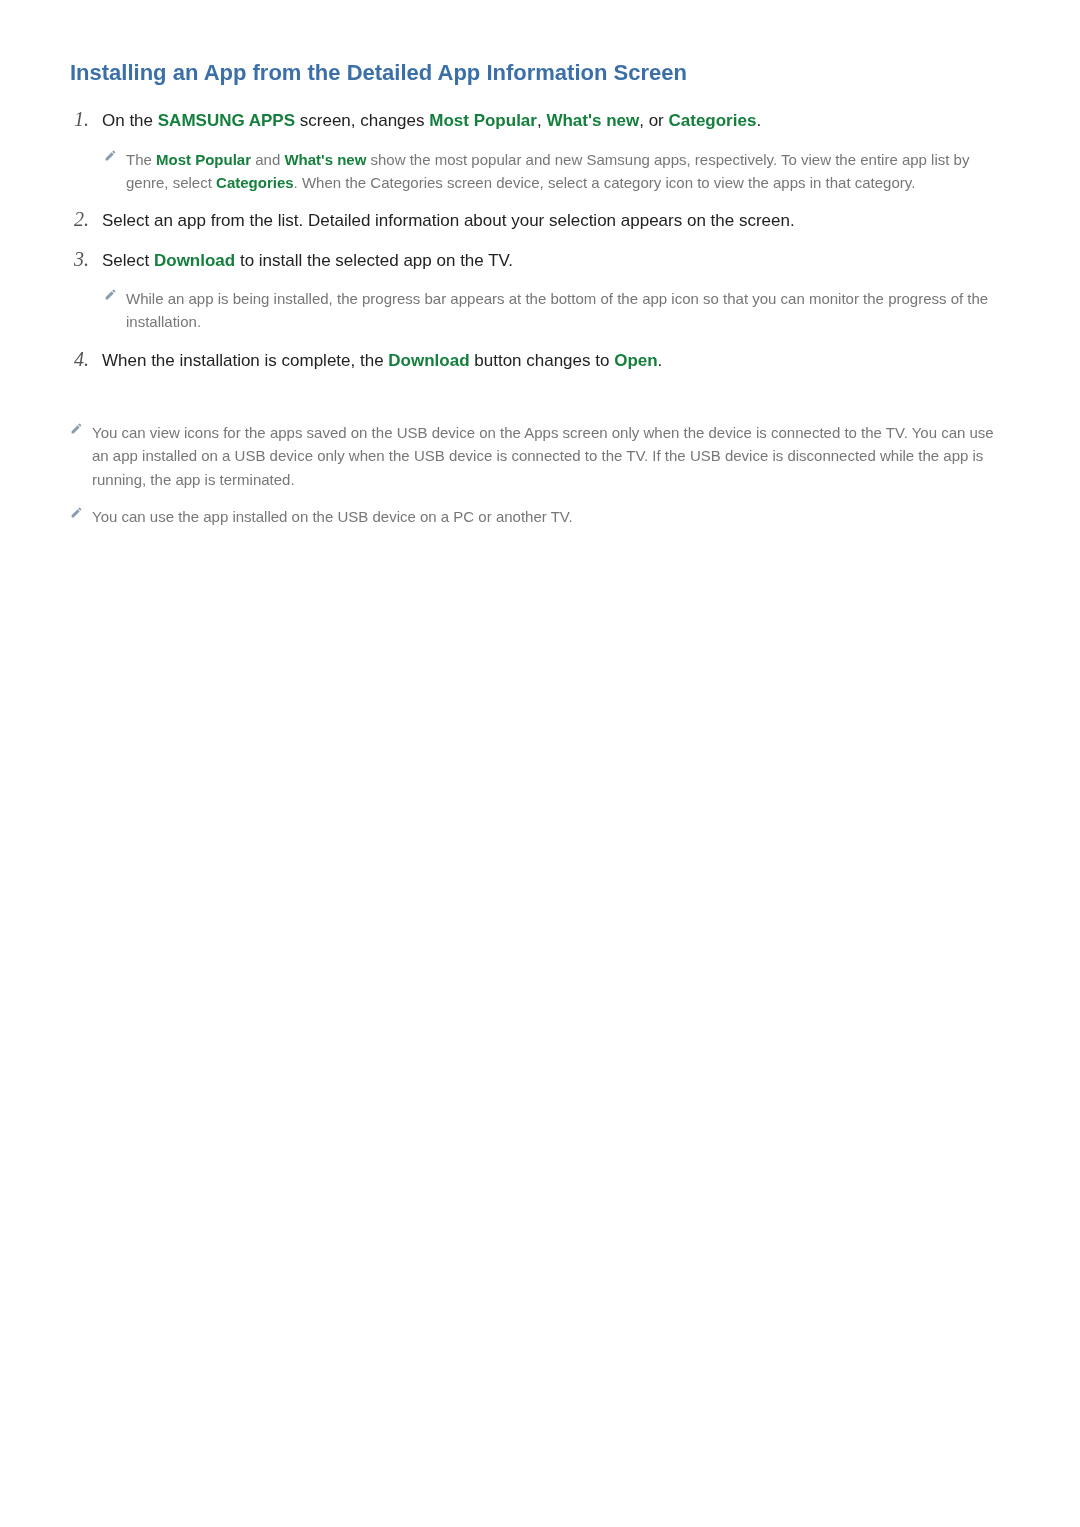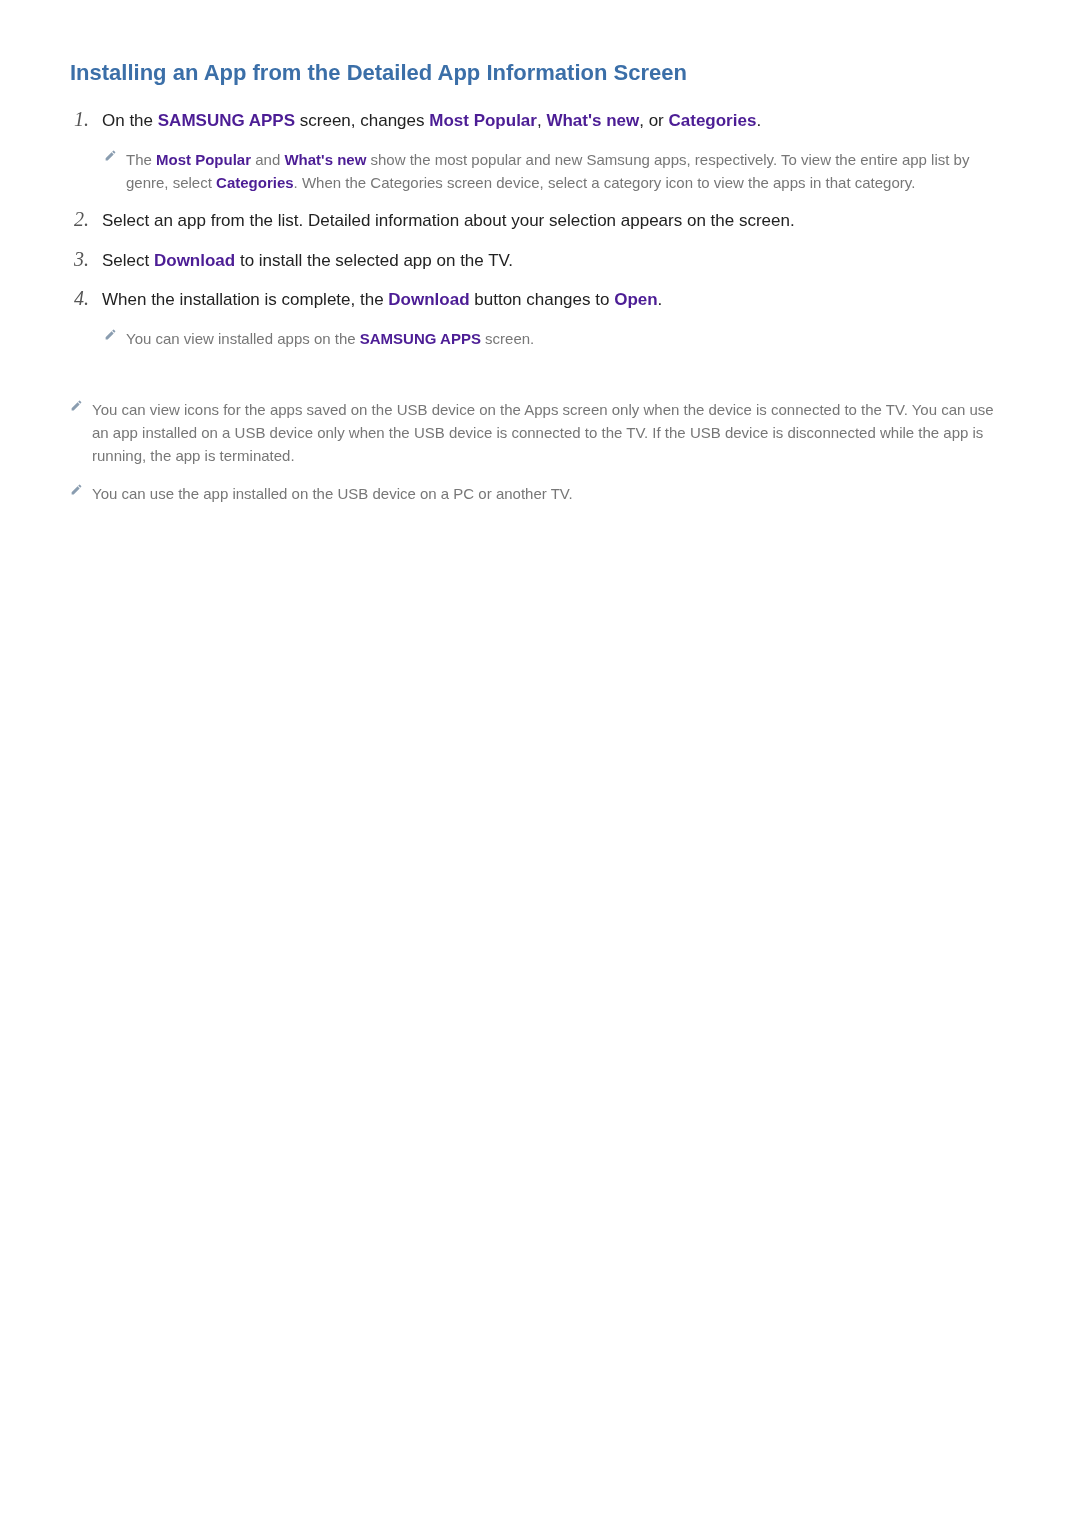--- a/index.html
+++ b/index.html
@@ -34,21 +34,21 @@
       padding-left: 4px;
       font-family: Georgia, 'Times New Roman', serif;
     }
     .ol-body {
       flex: 1;
       font-size: 17px;
       color: #222;
       line-height: 1.5;
     }
     .link-blue {
-      color: #4c1d95;
+      color: #15803d;
       font-weight: 600;
     }
     .note-block {
       display: flex;
       margin: 12px 0 14px 34px;
       align-items: flex-start;
     }
     .note-block.no-indent {
       margin-left: 0;
     }
@@ -107,35 +107,33 @@
       <span>Select an app from the list. Detailed information about your selection appears on the screen.</span>
     </div>
   </div>
 
   <div class="ol-item">
     <div class="ol-num">3.</div>
     <div class="ol-body">
       <span>Select </span><span class="link-blue">Download</span><span> to install the selected app on the TV.</span>
     </div>
   </div>
-
-  <div class="ol-item">
-    <div class="ol-num">4.</div>
-    <div class="ol-body">
-      <span>When the installation is complete, the </span><span class="link-blue">Download</span><span> button changes to </span><span class="link-blue">Open</span><span>.</span>
-    </div>
-  </div>
   <div class="note-block">
     <div class="pen-icon">
       <svg viewBox="0 0 24 24">
           <path d="M3 17.25V21h3.75L17.81 9.94l-3.75-3.75L3 17.25zM20.71 7.04a1 1 0 0 0 0-1.41l-2.34-2.34a1 1 0 0 0-1.41 0l-1.83 1.83 3.75 3.75 1.83-1.83z"></path>
         </svg>
     </div>
-    <div class="note-text">
-      <span>You can view installed apps on the </span><span class="link-blue semibold">SAMSUNG APPS</span><span> screen.</span>
+    <div class="note-text">While an app is being installed, the progress bar appears at the bottom of the app icon so that you can monitor the progress of the installation.</div>
+  </div>
+
+  <div class="ol-item">
+    <div class="ol-num">4.</div>
+    <div class="ol-body">
+      <span>When the installation is complete, the </span><span class="link-blue">Download</span><span> button changes to </span><span class="link-blue">Open</span><span>.</span>
     </div>
   </div>
 </div>
 
 <div class="section-gap">
 
   <div class="note-block no-indent">
     <div class="pen-icon">
       <svg viewBox="0 0 24 24">
           <path d="M3 17.25V21h3.75L17.81 9.94l-3.75-3.75L3 17.25zM20.71 7.04a1 1 0 0 0 0-1.41l-2.34-2.34a1 1 0 0 0-1.41 0l-1.83 1.83 3.75 3.75 1.83-1.83z"></path>

